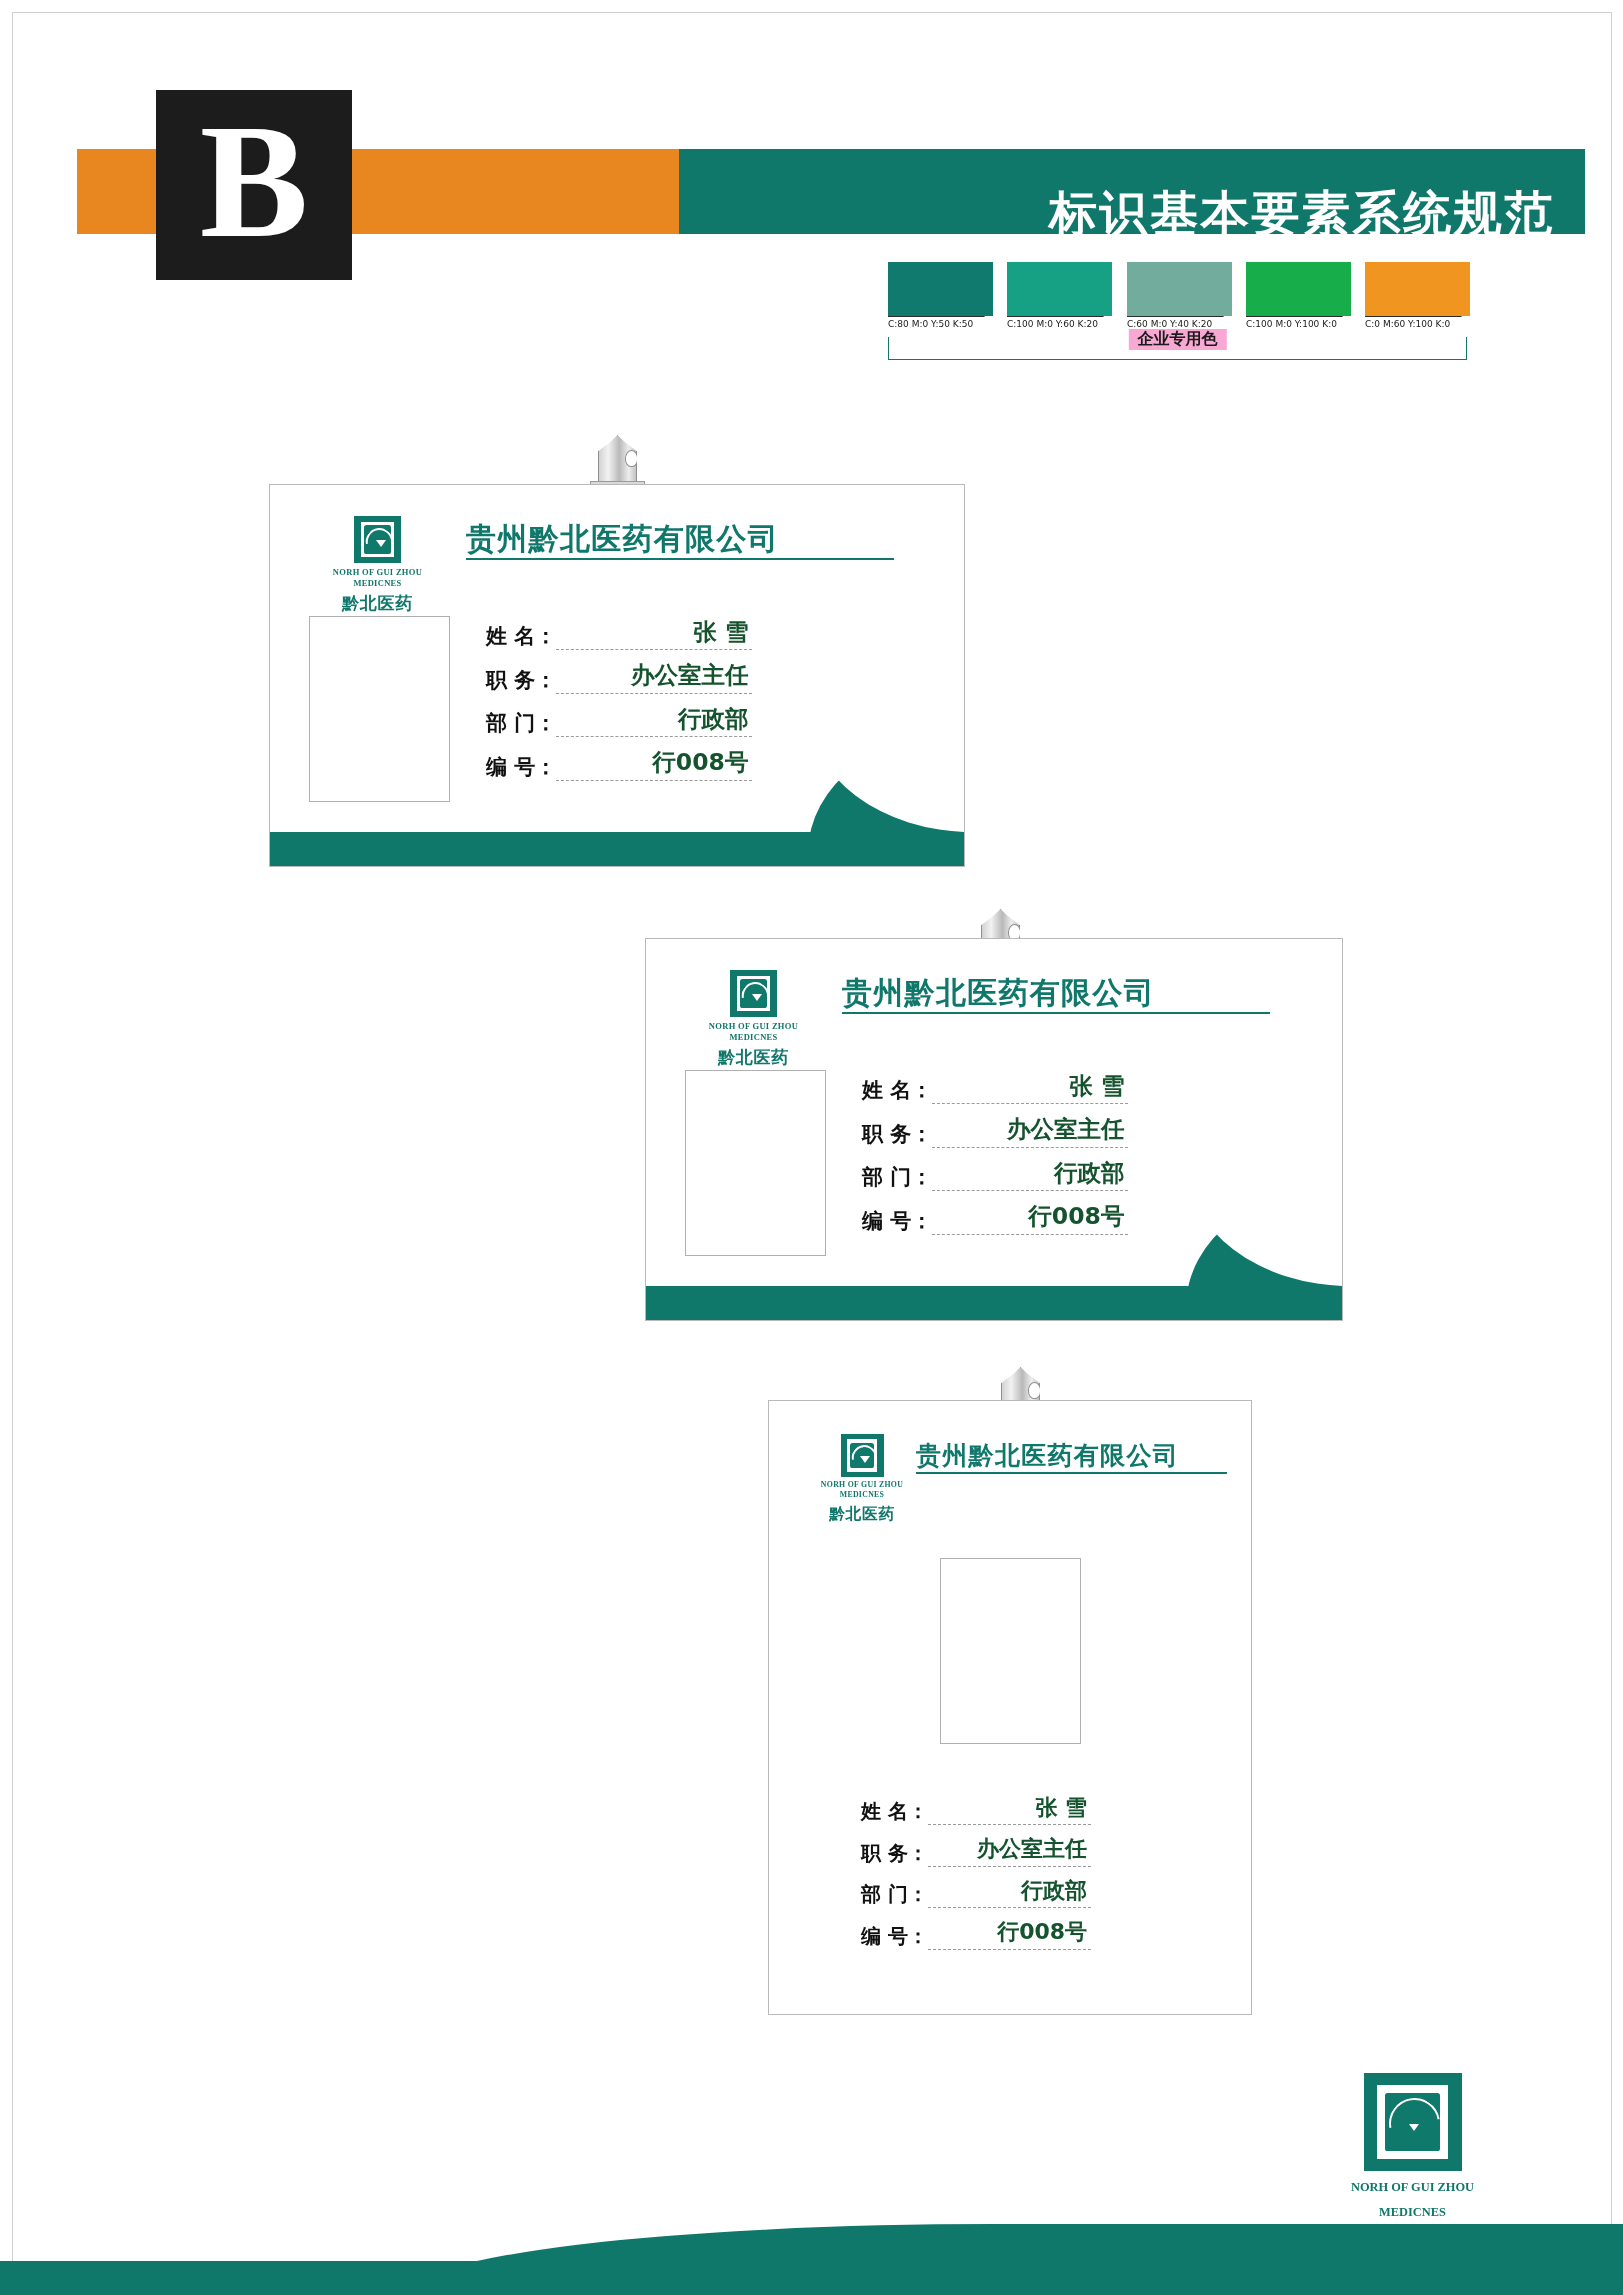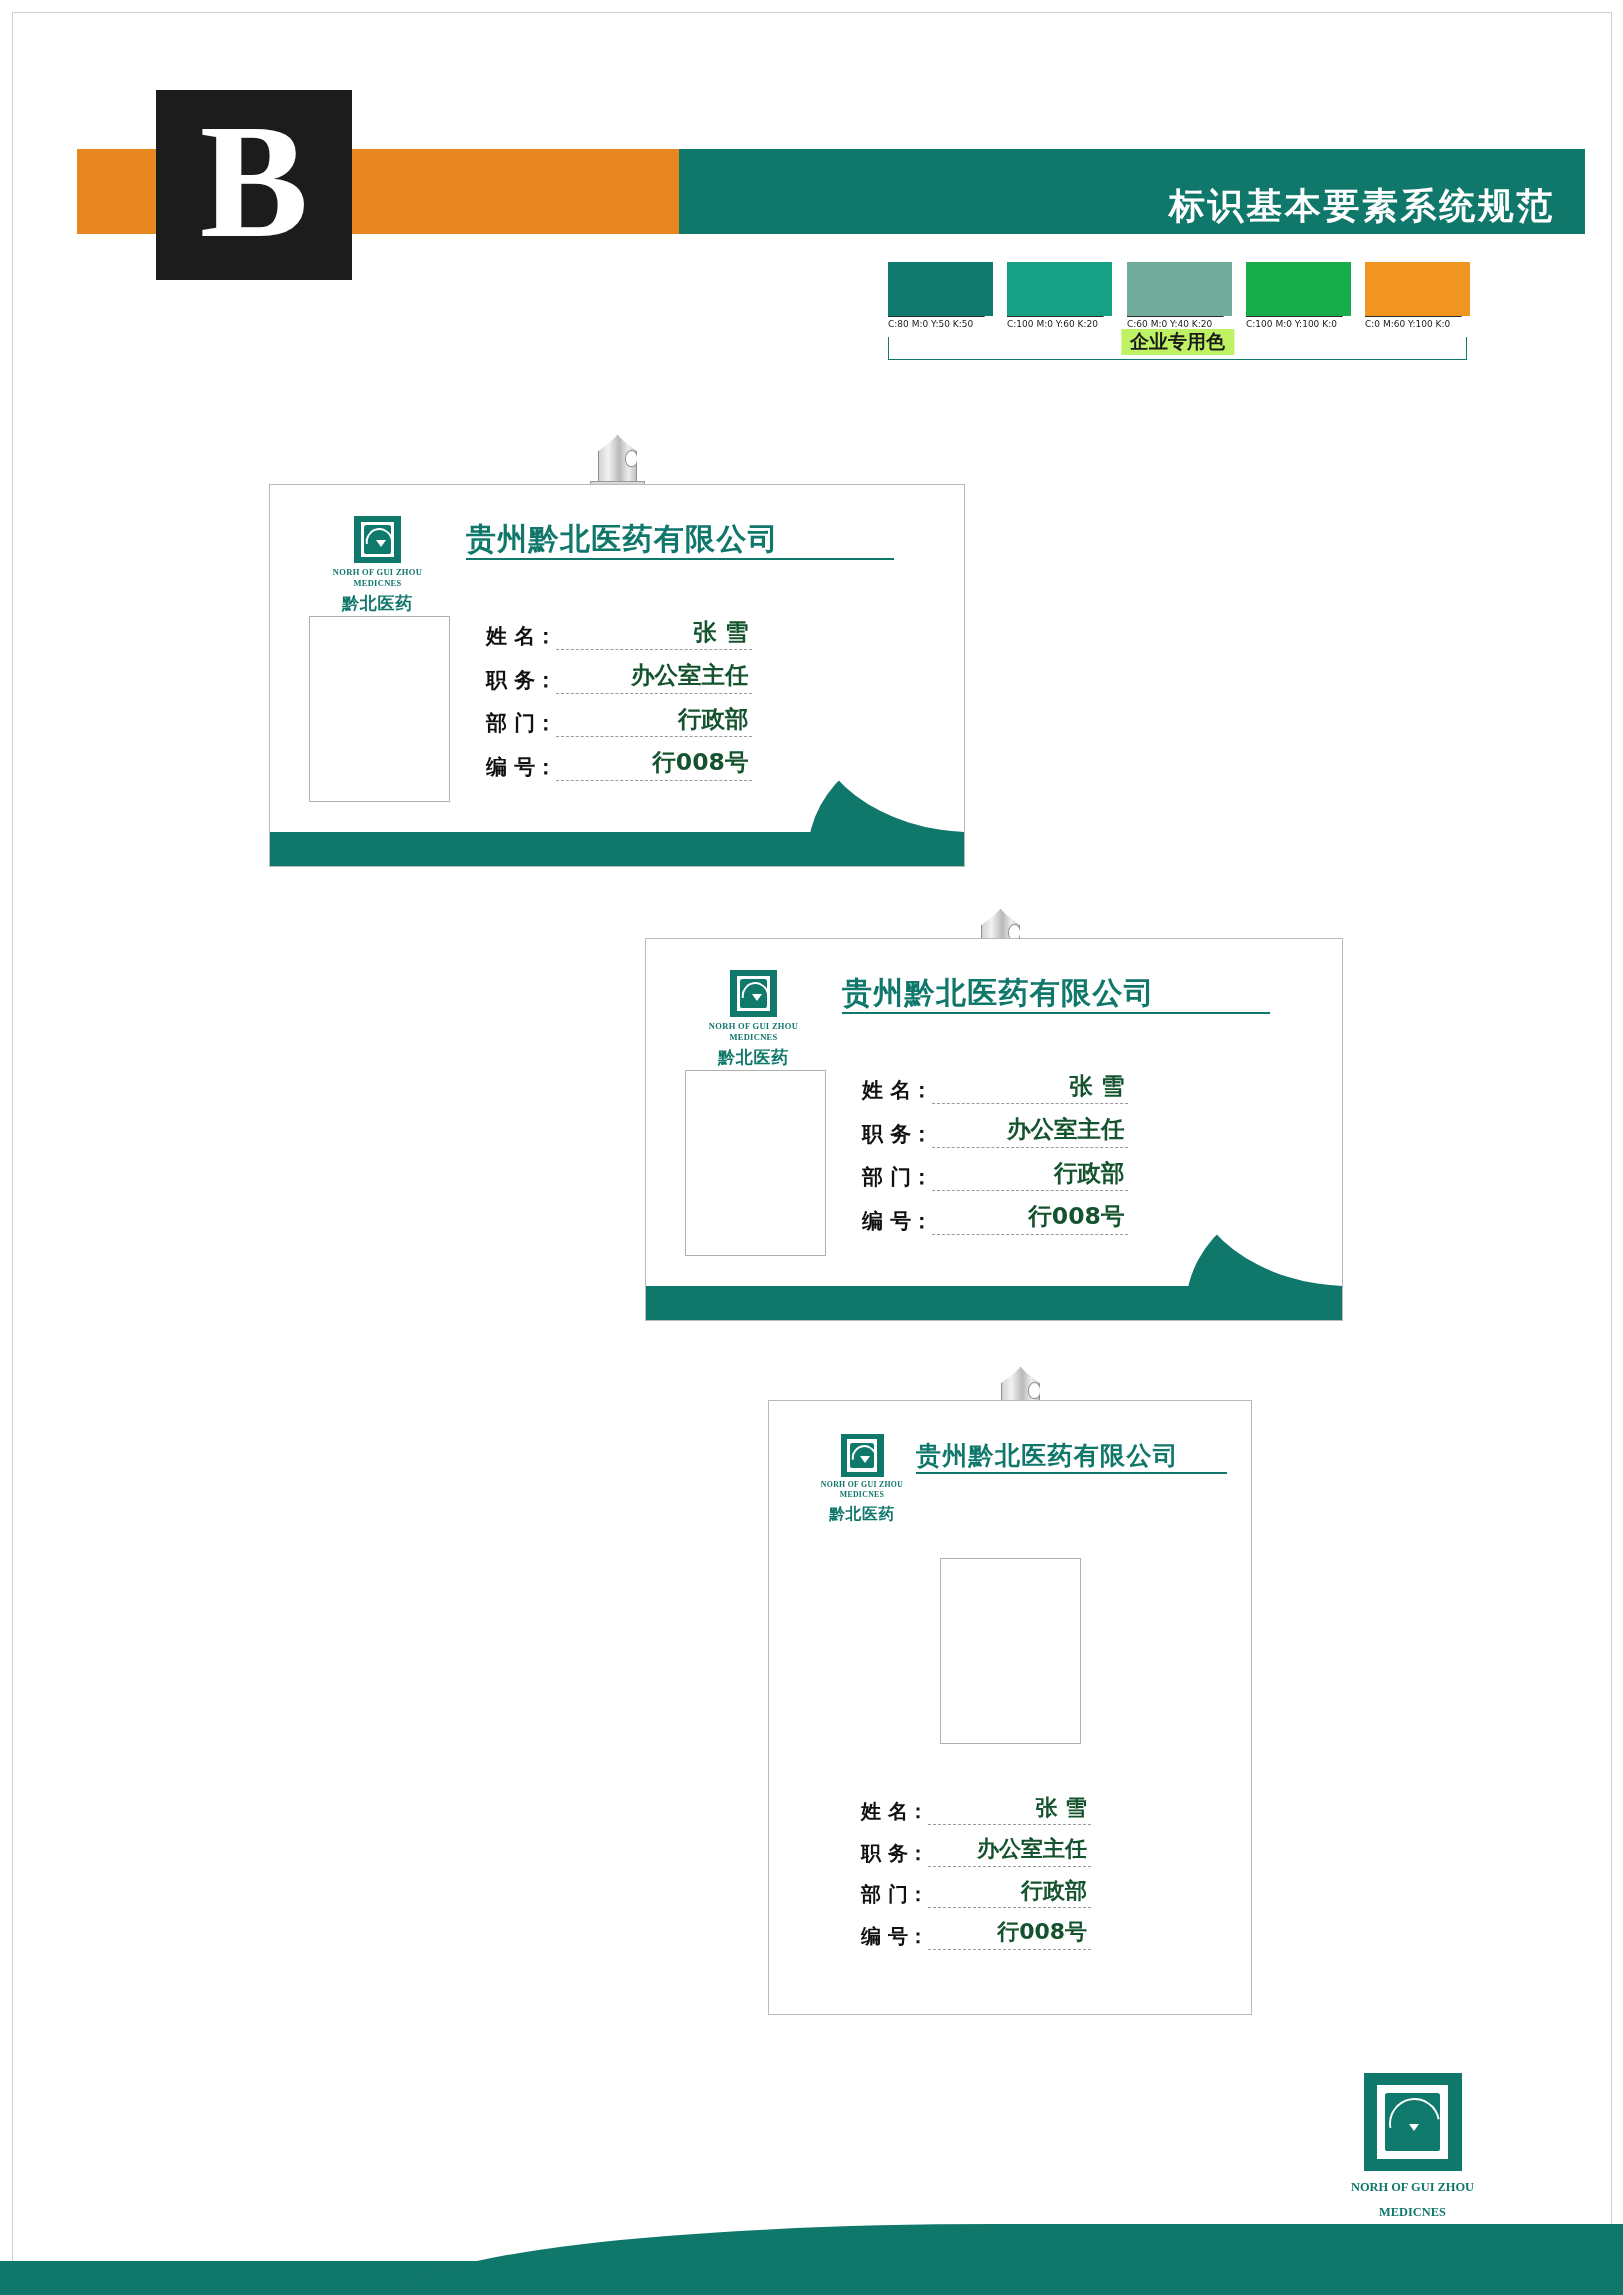--- a/index.html
+++ b/index.html
@@ -33,21 +33,21 @@
   .hdr-green {
     position:absolute;
     left:679px; top:149px;
     width:906px; height:85px;
     background:#10776b;
   }
   .hdr-green-title {
     position:absolute;
     right:30px; top:33px;
     color:#ffffff;
-    font-size:36px;
+    font-size:48px;
     font-weight:bold;
     letter-spacing:2.6px;
     font-family:"DejaVu Sans", sans-serif;
     white-space:nowrap;
   }
   .hdr-black {
     position:absolute;
     left:156px; top:90px;
     width:196px; height:190px;
     background:#1c1c1c;
@@ -90,23 +90,23 @@
     border-left:1.3px solid #10776b;
     border-right:1.3px solid #10776b;
     border-bottom:1.3px solid #10776b;
     width:579px;
     box-sizing:border-box;
   }
   .sw-brace-text {
     position:absolute;
     left:50%; top:-7.8px;
     transform:translateX(-50%);
-    background:#bef264;
+    background:#f9a8d4;
     padding:0 9.2px;
-    font-size:19px;
+    font-size:16px;
     color:#1a1a1a;
     font-weight:bold;
     white-space:nowrap;
     font-family:"DejaVu Sans", sans-serif;
   }
 
   
   .badge {
     position:absolute;
     background:#ffffff;

